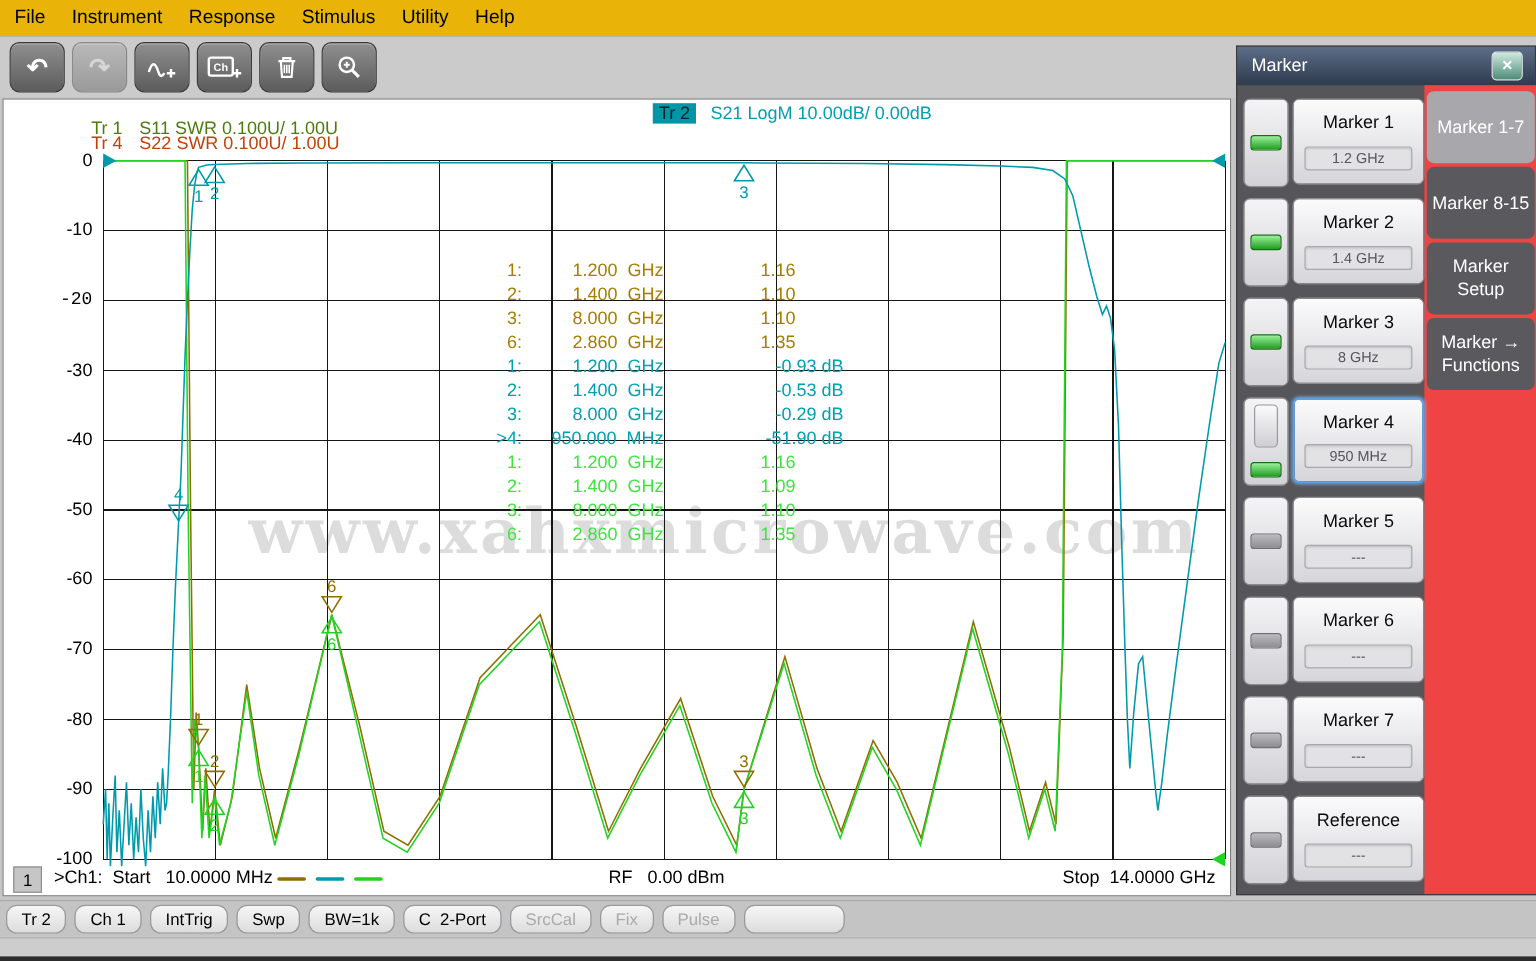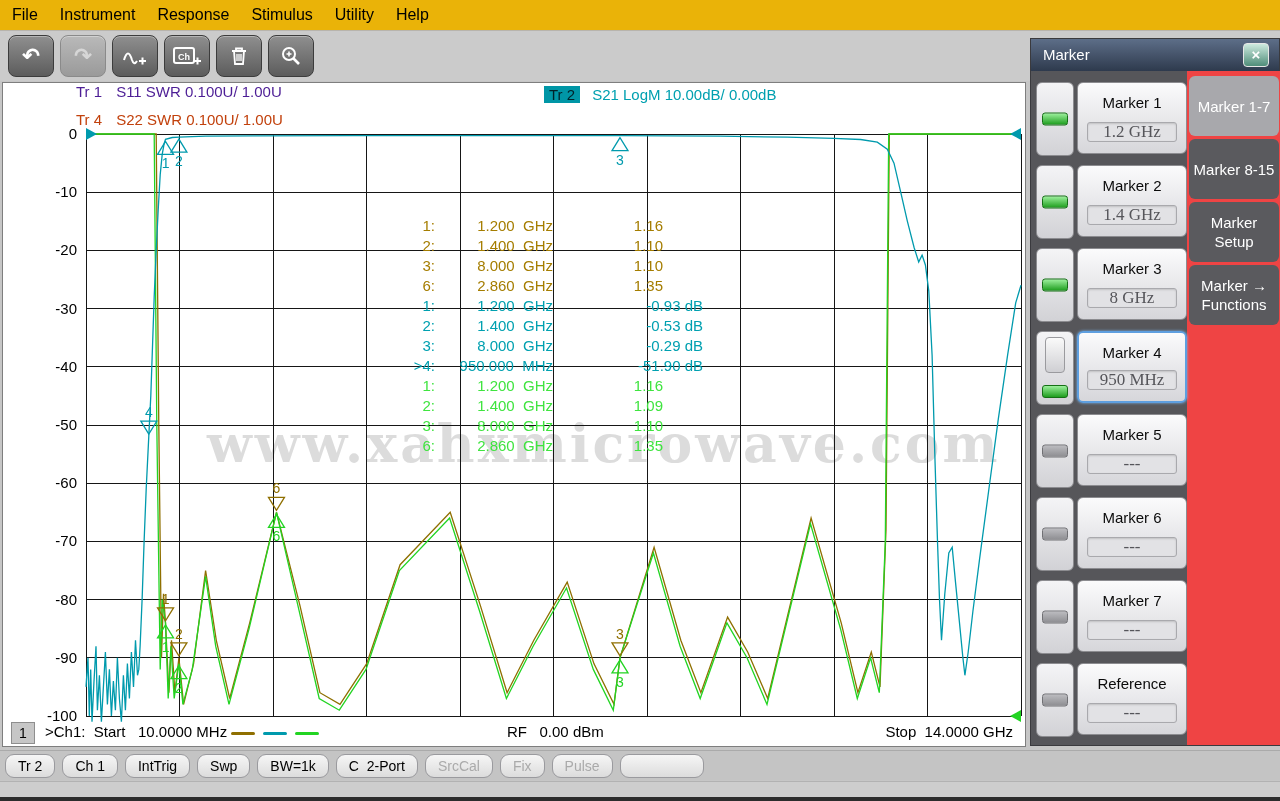--- a/index.html
+++ b/index.html
@@ -18,21 +18,21 @@
     display:flex;align-items:center;gap:6px;padding-left:8px;box-sizing:border-box;}
   .tbtn{width:44px;height:40px;border-radius:8px;border:1px solid #3c3c3c;
     background:linear-gradient(#8f8f8f,#5c5c5c);color:#fff;display:flex;align-items:center;
     justify-content:center;font-size:21px;font-weight:bold;box-shadow:inset 0 1px 0 rgba(255,255,255,.35);}
   .tbtn.disabled{background:linear-gradient(#b9b9b9,#9a9a9a);border-color:#8a8a8a;color:#d6d6d6;}
   .tbtn svg{display:block;}
   
   .chart{position:absolute;left:2px;top:82px;width:1024px;height:665px;background:#fff;
     border:1px solid #7e7e7e;box-sizing:border-box;}
   .legend-row{position:absolute;font-size:15px;white-space:pre;}
-  .lg-tr1{left:73px;top:0;color:#4c1d95;}
+  .lg-tr1{left:73px;top:16px;color:#4d7c0f;}
   .lg-tr2{left:541px;top:3px;color:#00a0b0;}
   .lg-tr4{left:73px;top:28px;color:#c2410c;}
   .chip-plain{display:inline-block;margin-right:14px;}
   .chip-hi{display:inline-block;margin-right:12px;background:#0096a6;color:#00232a;padding:0 5px;}
   .watermark{position:absolute;left:204px;top:330px;font-family:"DejaVu Serif",serif;
     font-weight:bold;font-size:52px;letter-spacing:3px;color:rgba(150,150,150,.33);
     white-space:nowrap;pointer-events:none;}
   .ylab{position:absolute;width:42px;text-align:right;font-size:15px;color:#000;}
   .readouts{position:absolute;left:388px;top:133px;}
   .rrow{display:flex;height:20px;line-height:20px;font-size:15px;white-space:pre;}
@@ -70,22 +70,22 @@
   .led.off{background:linear-gradient(#bcbcc0,#8e8e92);border:1px solid #707074;}
   .toggle.slider .led{top:auto;bottom:6px;transform:translateX(-50%);}
   .toggle.slider .knob{position:absolute;left:50%;top:5px;transform:translateX(-50%);
     width:18px;height:34px;border-radius:4px;background:linear-gradient(#fafafa,#cfcfd3);
     border:1px solid #9a9a9e;}
   .mbtn{position:absolute;left:46px;top:0;width:110px;height:72px;border-radius:6px;
     border:1px solid #8c8c90;background:linear-gradient(#fbfbfc,#d6d6da);
     display:flex;flex-direction:column;align-items:center;justify-content:space-evenly;box-sizing:border-box;}
   .mbtn.selected{border:2px solid #5e9fe0;box-shadow:0 0 3px #7db8f0;}
   .mtitle{font-size:15px;color:#0a0a0a;}
-  .mval{width:88px;height:18px;line-height:18px;text-align:center;font-size:17px;color:#55555a;
-    background:#e2e2e5;border:1px solid #a9a9ad;border-radius:3px;box-shadow:inset 0 1px 2px rgba(0,0,0,.15);font-family:Liberation Serif, serif;}
+  .mval{width:88px;height:18px;line-height:18px;text-align:center;font-size:12px;color:#55555a;
+    background:#e2e2e5;border:1px solid #a9a9ad;border-radius:3px;box-shadow:inset 0 1px 2px rgba(0,0,0,.15);}
   
   .taskbar{position:absolute;left:0;top:750px;width:1280px;height:30px;background:#c4c4c4;
     border-top:1px solid #aaa;display:flex;align-items:center;gap:7px;padding-left:5px;box-sizing:border-box;}
   .sbtn{height:24px;line-height:22px;padding:0 12px;border-radius:9px;border:1px solid #9a9a9e;
     background:linear-gradient(#f6f6f6,#dcdcdc);font-size:14px;color:#000;white-space:pre;box-sizing:border-box;}
   .sbtn.disabled{color:#aaa;}
   .sbtn.wide{width:84px;}
   .bstrip{position:absolute;left:0;top:781px;width:1280px;height:16px;background:#cdcdcd;border-top:1px solid #b2b2b2;}
   .bedge{position:absolute;left:0;top:797px;width:1280px;height:4px;background:#2c2c2c;}
 </style>
@@ -221,21 +221,21 @@
     </div>
 
   <div class="chbar">
     <div class="chnum">1</div>
     <div class="chstart"><span>&gt;Ch1:  Start</span>   <span>10.0000 MHz</span><span class="swatch" style="background:#8f6f00"></span><span class="swatch" style="background:#009aad"></span><span class="swatch" style="background:#22d422"></span></div>
     <div class="chrf"><span>RF</span>   <span>0.00 dBm</span></div>
     <div class="chstop"><span>Stop</span>  <span>14.0000 GHz</span></div>
   </div>
 <div class="ylab" style="left: 32px; top: 42px;">0</div>
     <div class="ylab" style="left: 32px; top: 100.2px;">-10</div>
-    <div class="ylab" style="left: 32px; top: 158.4px;">-20</div>
+    <div class="ylab" style="left: 32px; top: 158.4px; font-family: Liberation Mono, monospace;">-20</div>
     <div class="ylab" style="left: 32px; top: 216.6px;">-30</div>
     <div class="ylab" style="left: 32px; top: 274.8px;">-40</div>
     <div class="ylab" style="left: 32px; top: 333px;">-50</div>
     <div class="ylab" style="left: 32px; top: 391.2px;">-60</div>
     <div class="ylab" style="left: 32px; top: 449.4px;">-70</div>
     <div class="ylab" style="left: 32px; top: 507.6px;">-80</div>
     <div class="ylab" style="left: 32px; top: 565.8px;">-90</div>
     <div class="ylab" style="left: 32px; top: 624px;">-100</div>
   </div>
 

